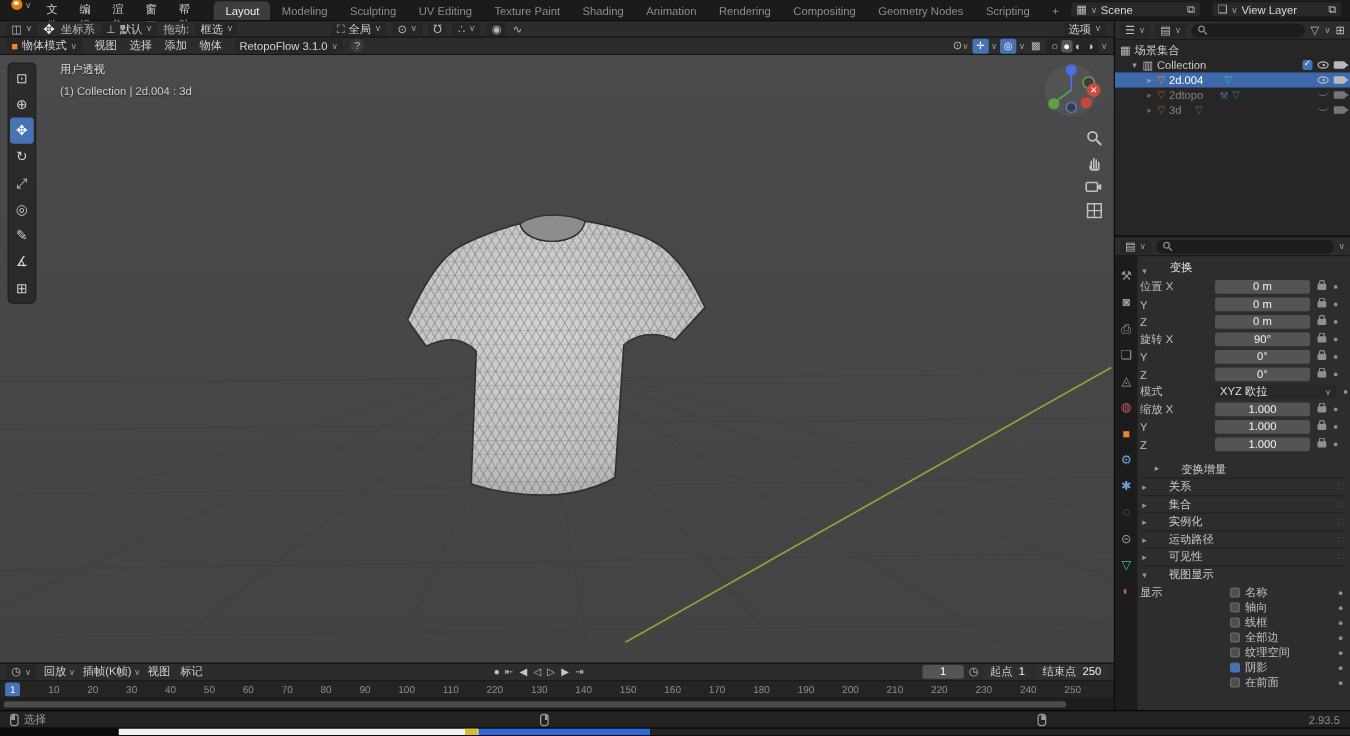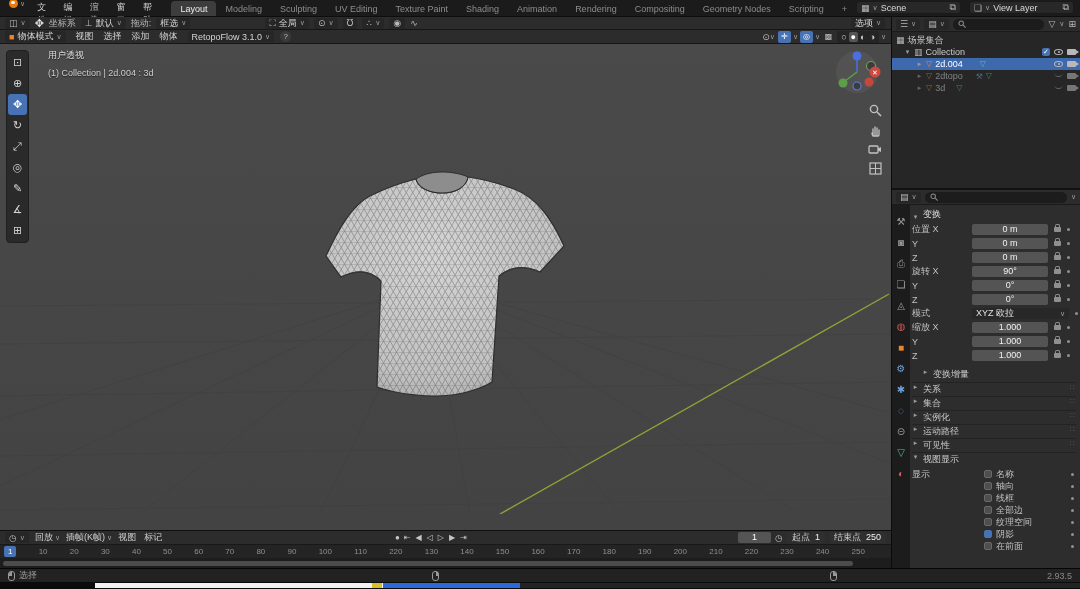--- a/index.html
+++ b/index.html
@@ -73,31 +73,31 @@
 .eye-open::after{content:"";position:absolute;left:2.5px;top:1px;width:2px;height:2px;border-radius:50%;background:#b8b8b8}
 .eye-closed{width:9px;height:5px;border-bottom:1.5px solid #9a9a9a;border-radius:0 0 9px 9px;margin-top:-3px}
 .cam{width:9px;height:6px;background:#b8b8b8;border-radius:1px;position:relative}
 .cam::after{content:"";position:absolute;right:-3px;top:0.5px;border-left:3px solid #b8b8b8;border-top:2.5px solid transparent;border-bottom:2.5px solid transparent}
 
 .props{flex:1;display:flex;flex-direction:column;min-height:0}
 .props-body{flex:1;display:flex;min-height:0}
 .prop-tabs{width:18px;background:#1c1c1c;display:flex;flex-direction:column;align-items:stretch;padding-top:6px;flex:none}
 .ptab{height:21px;display:flex;align-items:center;justify-content:center;font-size:10px}
 .panels{flex:1;padding:3px 4px 0 2px;overflow:hidden}
-.panel-title{height:13px;display:flex;align-items:flex-end;gap:4px;color:#e0e0e0;margin-bottom:2px}
+.panel-title{height:13px;display:flex;align-items:flex-end;gap:17px;color:#e0e0e0;margin-bottom:2px}
 .trow{display:flex;align-items:center;height:13px;margin-bottom:1px}
 .trow .lbl{width:60px;padding-right:6px;color:#c0c0c0;white-space:nowrap;flex:none}
 .trow .val{width:76px;background:#545454;border-radius:2px;text-align:center;color:#f2f2f2;height:11px;line-height:11px;flex:none}
 .lock{position:relative;width:7px;height:5px;background:#8f8f8f;border-radius:1px;margin-left:6px;flex:none}
 .lock::before{content:"";position:absolute;top:-3px;left:1px;width:3px;height:3px;border:1px solid #8f8f8f;border-bottom:none;border-radius:2px 2px 0 0}
 .dot{width:3px;height:3px;border-radius:50%;background:#909090;margin-left:6px;flex:none}
 .dd{width:97px;background:#282828;border-radius:2px;height:11px;display:flex;align-items:center;padding:0 4px;color:#e0e0e0;flex:none}
 .dd .caret{margin-left:auto}
 .gap6{height:5px}
-.section{height:14px;display:flex;gap:4px;color:#cacaca;border-top:1px solid #232323}
+.section{height:14px;display:flex;align-items:center;gap:16px;color:#cacaca;border-top:1px solid #232323}
 .section .drag{margin-left:auto;color:#565656;letter-spacing:1px;font-size:8px}
 .chk{width:8px;height:8px;background:#4e4e4e;border:1px solid #6a6a6a;border-radius:2px;flex:none;margin-right:4px;color:#fff;font-size:7px;line-height:7px;text-align:center}
 .chk.checked{background:#4772b3;border-color:#4772b3}
 .crow{display:flex;align-items:center;height:12px}
 .crow .clbl{color:#c0c0c0}
 
 .timeline{height:38px;display:flex;flex-direction:column;border-top:1px solid #0e0e0e;flex:none;background:#1d1d1d}
 .tl-header{height:14px;background:#2c2c2c;display:flex;align-items:center;gap:6px;padding:0 5px;position:relative;border-bottom:1px solid #191919}
 .tl-menus{display:flex;gap:6px;align-items:center}
 .tl-menus .mi{display:flex;gap:2px;align-items:center;color:#cfcfcf}

